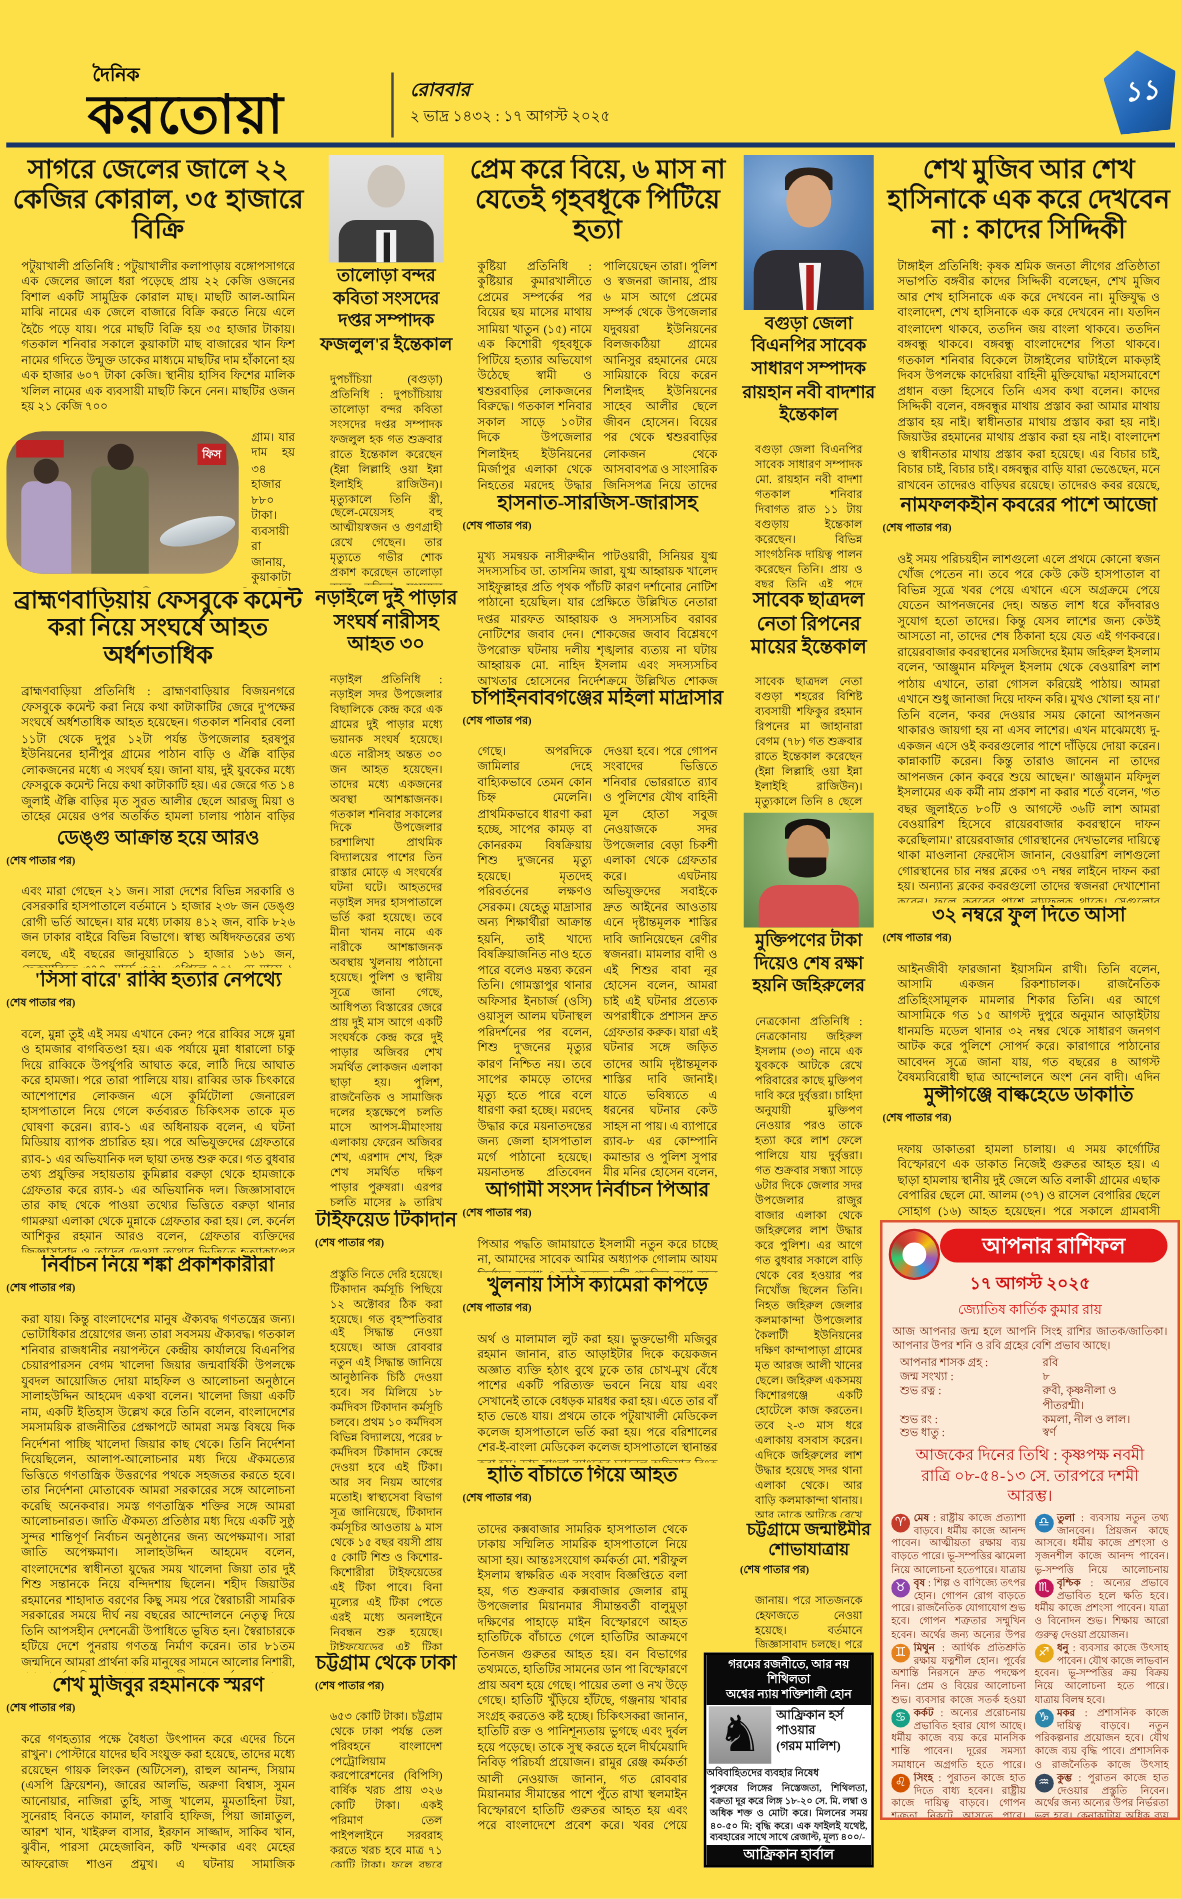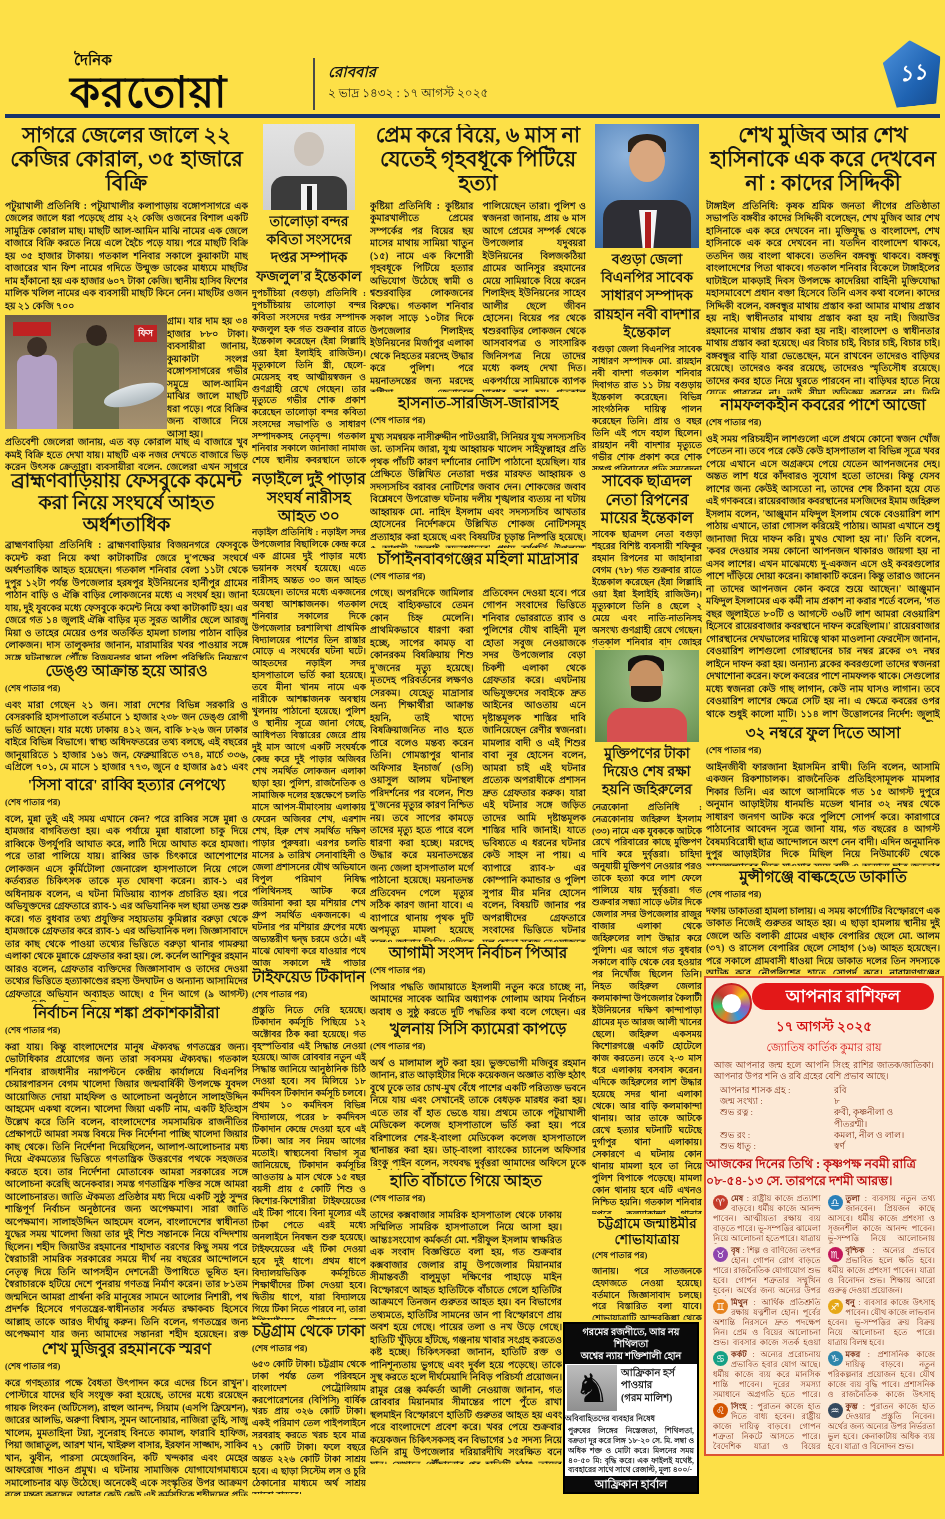--- a/index.html
+++ b/index.html
@@ -4,40 +4,40 @@
 <style>
   html,body{margin:0;padding:0;background:#e8e6e0;}
   .page{position:relative;width:945px;height:1519px;background:#fde047;margin:0 auto;
         font-family:"Liberation Serif","DejaVu Serif",serif;color:#161616;overflow:hidden;}
   .art{position:absolute;overflow:hidden;}
   .hxl{font-size:21px;font-weight:700;text-align:center;line-height:1.14;margin:0 0 4px;}
   .hlg{font-size:19px;font-weight:700;text-align:center;line-height:1.16;margin:0 0 3px;}
   .hmd{font-size:15.5px;font-weight:700;text-align:center;line-height:1.2;margin:0 0 1px;}
   .hcap{font-size:14px;font-weight:700;text-align:center;line-height:1.3;margin:3px 0 2px;}
   .sub{font-size:8.5px;font-weight:700;margin:0 0 3px;}
-  .bd{font-size:9.4px;line-height:1.33;text-align:justify;margin:0;word-break:break-word;font-weight:bold;}
+  .bd{font-size:9.4px;line-height:1.33;text-align:justify;margin:12px;word-break:break-word;}
   .c2{column-count:2;column-gap:9px;}
   .clr{clear:both;}
   
   .mast{position:absolute;left:70px;top:48px;color:#0c0c0c;}
   .mast .t{font-size:15px;font-weight:700;margin-left:4px;}
   .mast .m{font-size:43px;font-weight:700;line-height:.95;letter-spacing:1px;}
   .hdr-div{position:absolute;left:313px;top:58px;width:2px;height:52px;background:#4a4a4a;}
   .hdr-day{position:absolute;left:328px;top:60px;font-size:15px;font-weight:700;font-style:italic;}
   .hdr-date{position:absolute;left:328px;top:84px;font-size:12px;font-weight:400;}
   .badge{position:absolute;left:884px;top:40px;width:58px;height:66px;
          background:linear-gradient(135deg,#4e93dd 0%,#1f63b2 60%,#14498a 100%);
          clip-path:polygon(50% 0,100% 30%,84% 100%,16% 100%,0 30%);
          color:#fff;font-size:22px;font-weight:700;font-style:italic;
          display:flex;align-items:center;justify-content:center;transform:rotate(-6deg);}
   .rule{position:absolute;left:5px;top:114px;width:935px;height:4px;background:#17356b;}
   
   .photorow{margin:3px 0;height:118px;}
-  .photo-fish{position:relative;float:left;width:162px;height:114px;margin-right:0;overflow:hidden;
-      background:linear-gradient(180deg,#6d5d49 0%,#8a7a62 45%,#a5906f 100%);}
+  .photo-fish{position:relative;float:left;width:186px;height:114px;margin-right:10px;overflow:hidden;
+      background:linear-gradient(180deg,#6d5d49 0%,#8a7a62 45%,#a5906f 100%);border-radius:29px;}
   .pf-sign{position:absolute;background:#bf2222;color:#fff;font-weight:700;font-size:9px;padding:1px 4px;}
   .pf-sign1{top:7px;left:8px;width:30px;height:12px;}
   .pf-sign2{top:10px;right:10px;}
   .pf-man1{position:absolute;left:12px;bottom:0;width:40px;height:74px;background:#b2a0c4;border-radius:9px 9px 0 0;}
   .pf-man1::before{content:"";position:absolute;top:-18px;left:10px;width:20px;height:20px;border-radius:50%;background:#3c2f26;}
   .pf-man2{position:absolute;left:68px;bottom:0;width:46px;height:86px;background:#6e6e4b;border-radius:10px 10px 0 0;}
   .pf-man2::before{content:"";position:absolute;top:-18px;left:13px;width:21px;height:21px;border-radius:50%;background:#33271f;}
   .pf-fish{position:absolute;right:2px;bottom:24px;width:62px;height:20px;background:linear-gradient(#dfe5e8,#aeb8bd);
       border-radius:50%;transform:rotate(-14deg);}
   
@@ -67,21 +67,21 @@
          border:2px solid #c42020;}
   .rlogo::after{content:"";position:absolute;left:9px;top:9px;width:19px;height:19px;border-radius:50%;background:#fff;}
   .rdate{color:#d31111;font-weight:700;text-align:center;font-size:13.5px;margin-top:6px;}
   .rastro{color:#d31111;font-weight:400;text-align:center;font-size:11px;}
   .rintro{color:#7a2d12;font-size:8.8px;line-height:1.3;text-align:justify;padding:2px 8px;margin:0;}
   .rattrs{padding:0 14px;color:#7a2d12;font-size:9px;line-height:1.25;}
   .rrow{display:flex;}
   .rlab{width:108px;}
   .rlab::after{content:" :";}
   .rval{flex:1;padding-left:6px;}
-  .rtithi{color:#c01010;font-weight:700;text-align:left;font-size:12.5px;line-height:1.3;padding:4px 0 2px;}
+  .rtithi{color:#c01010;font-weight:400;text-align:center;font-size:12.5px;line-height:1.3;padding:4px 20px 2px;}
   .rsigns{display:grid;grid-auto-flow:column;grid-template-rows:repeat(6,50px);grid-template-columns:1fr 1fr;
           gap:2px 7px;padding:3px 7px;}
   .sign{color:#7a2d12;font-size:8.1px;line-height:1.25;text-align:justify;overflow:hidden;}
   .sname{font-weight:700;}
   .sicon{float:left;width:15px;height:15px;border-radius:50%;color:#fff;font-size:10px;line-height:15px;
          text-align:center;margin:1px 3px 0 0;font-family:"DejaVu Sans",sans-serif;}
   
   .adbox{position:absolute;border:2px solid #000;background:#fff;overflow:hidden;}
   .adhead{background:#0a0a0a;color:#fff;font-size:9.6px;font-weight:700;text-align:center;line-height:1.25;padding:2px 1px;}
   .admid{overflow:hidden;padding:1px 2px;}

